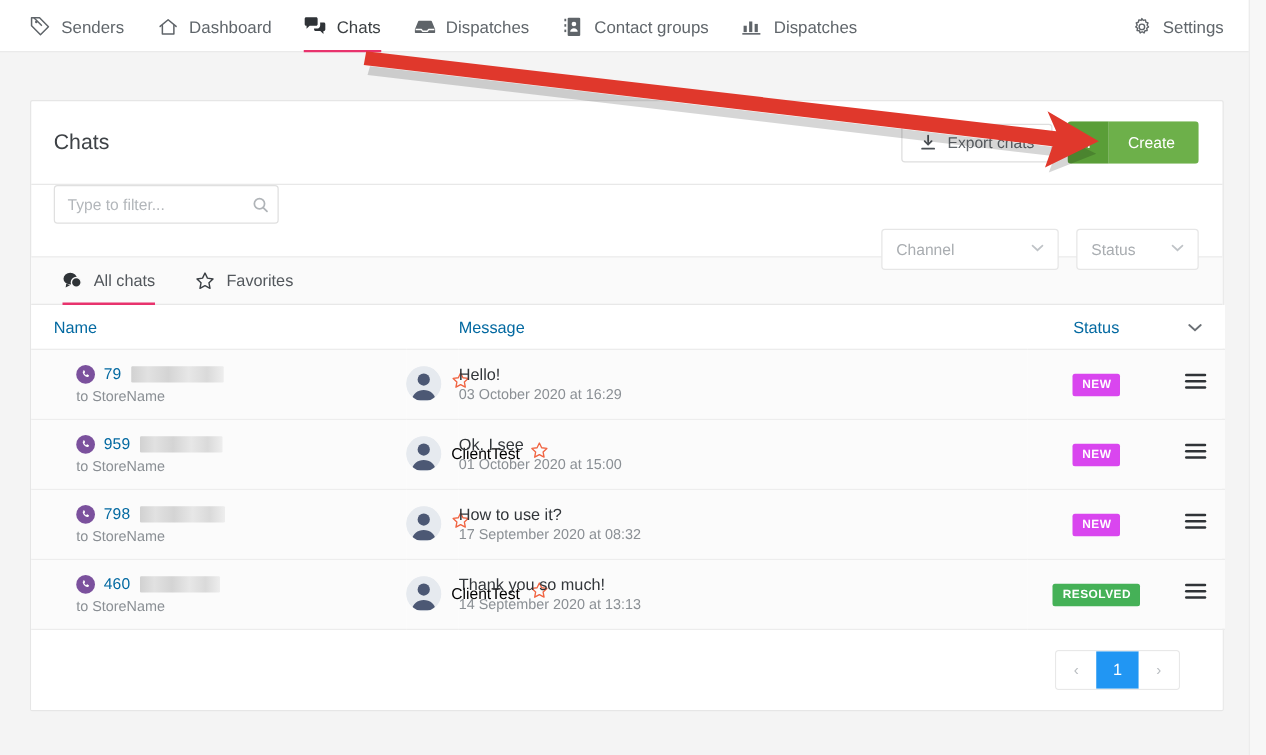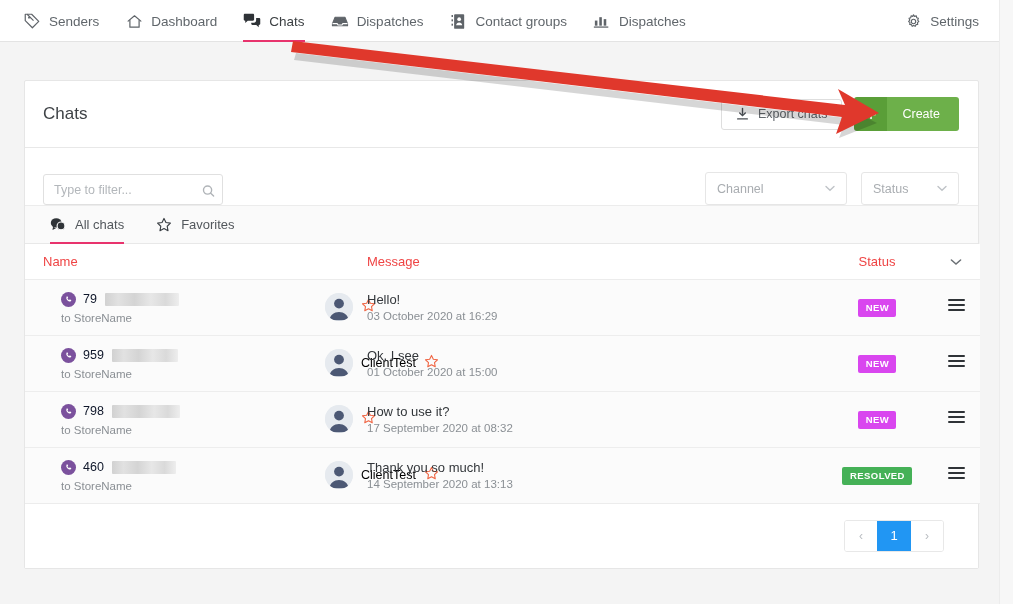--- a/index.html
+++ b/index.html
@@ -109,21 +109,21 @@
     color: #ffffff;
     display: flex; align-items: center;
     padding: 0 19px 0 15px;
     font-size: 12.5px;
   }
 
   
   .filter-row {
     height: 57px;
     display: flex;
-    align-items: flex-end;
+    align-items: flex-start;
     padding: 0 19px 0 18px;
   }
   .search-box {
     position: relative;
     width: 180px;
     height: 31px;
   }
   .search-box input {
     width: 100%; height: 100%;
     border: 1px solid #e0e0e0;
@@ -186,21 +186,21 @@
     height: 2.5px;
     background: #e8336d;
   }
   .tab-ico { display: inline-flex; width: 16px; height: 16px; align-items: center; justify-content: center; }
 
   
   table.chats { width: 100%; border-collapse: collapse; table-layout: fixed; }
   table.chats th {
     font-weight: 400;
     font-size: 13px;
-    color: #ef4444;
+    color: #0369a1;
     text-align: left;
     height: 35px;
     padding: 0;
     background: #fff;
     border-bottom: 1px solid #ececec;
   }
   .col-name   { width: 300px; padding-left: 18px !important; }
   .col-av     { width: 42px; }
   .col-msg    { width: 455px; }
   .col-status { width: 110px; text-align: center !important; }
@@ -217,21 +217,21 @@
 
   
   .name-cell { padding-left: 18px; }
   .name-top { display: flex; align-items: center; gap: 7px; height: 17px; }
   .viber-ico {
     width: 15px; height: 15px; border-radius: 50%;
     background: #7b519d;
     display: inline-flex; align-items: center; justify-content: center;
     flex: 0 0 auto;
   }
-  .phone-num { font-size: 12.5px; color: #0f172a; letter-spacing: .1px; }
+  .phone-num { font-size: 12.5px; color: #0369a1; letter-spacing: .1px; }
   .redact {
     display: inline-block;
     height: 13px;
     margin-left: 1px;
     background: linear-gradient(90deg,#cfcfcf 0%,#e0e0e0 18%,#d2d2d2 40%,#e6e6e6 62%,#d8d8d8 82%,#ededed 100%);
     border-radius: 1px;
     vertical-align: -2px;
     opacity: .95;
   }
   .name-sub { font-size: 11.5px; color: #8a8f94; margin-top: 4px; }

